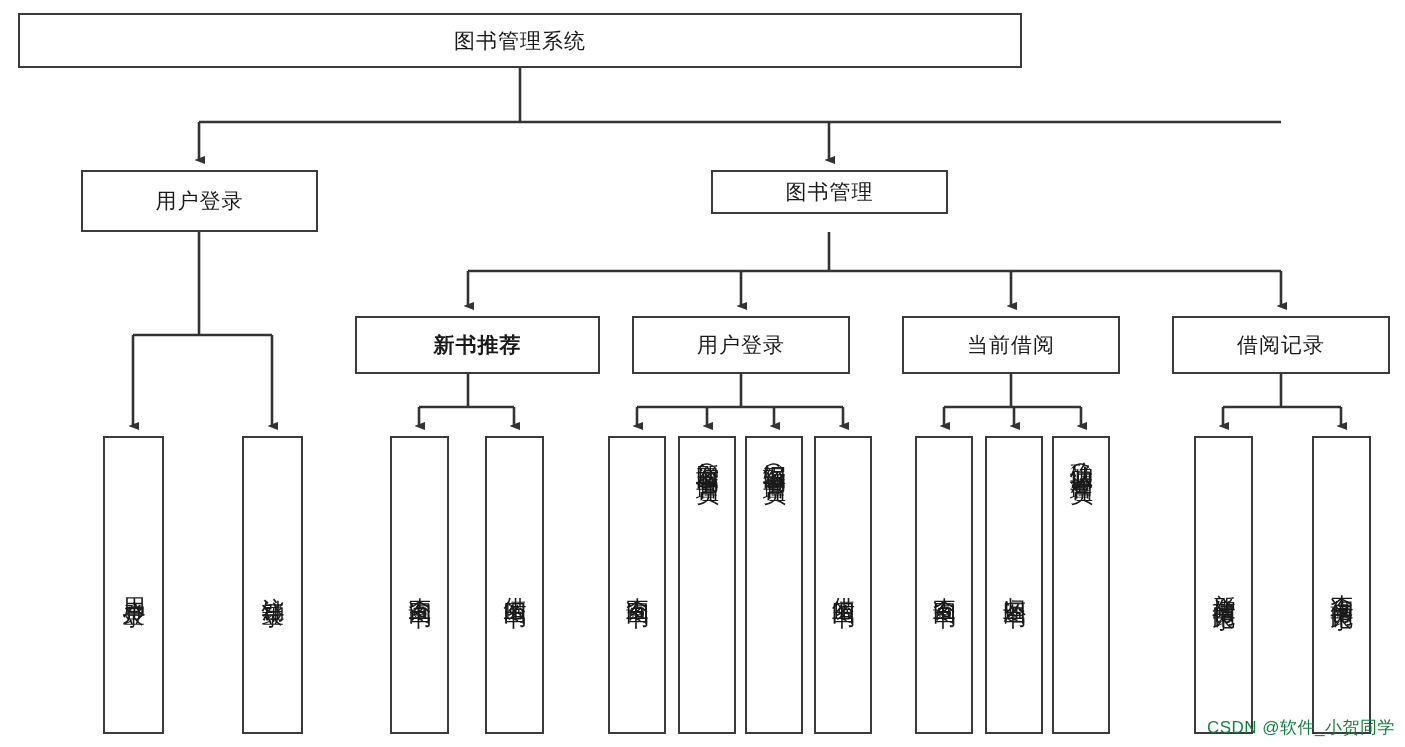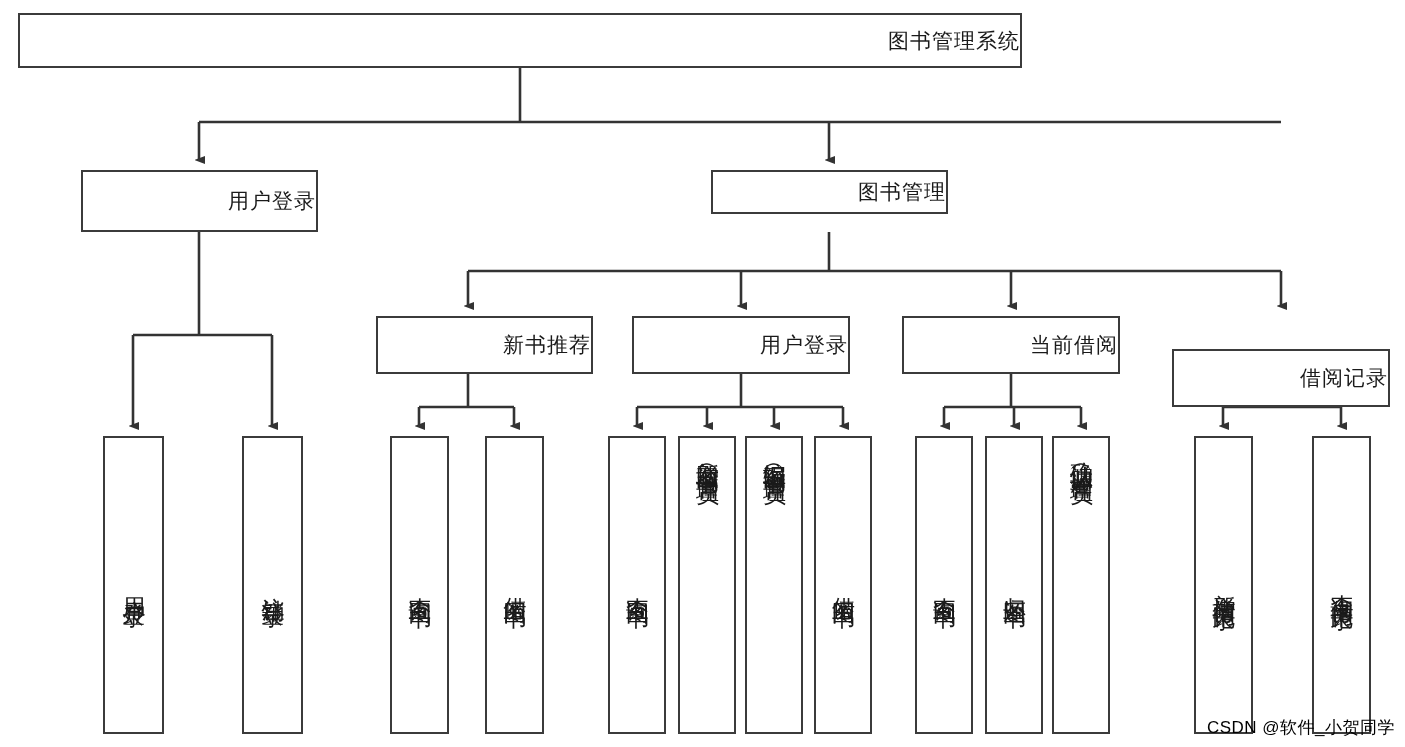--- a/index.html
+++ b/index.html
@@ -27,21 +27,21 @@
     height: 747px;
     pointer-events: none;
   }
   .node {
     position: absolute;
     box-sizing: border-box;
     background: #ffffff;
     border: 2px solid #3b3b3b;
     display: flex;
     align-items: center;
-    justify-content: flex-end;
+    justify-content: center;
     overflow: hidden;
   }
   .node .label {
     color: #1a1a1a;
     letter-spacing: 1px;
     white-space: nowrap;
     text-align: center;
   }
   .node.horizontal .label {
     font-size: 21px;
@@ -65,21 +65,21 @@
   }
   .node.vertical.centered {
     align-items: center;
     padding-top: 0;
   }
   #watermark {
     position: absolute;
     right: 10px;
     bottom: 8px;
     font-size: 17px;
-    color: #000000;
+    color: #15803d;
     letter-spacing: 0.5px;
     white-space: nowrap;
     user-select: none;
   }
 </style>
 </head>
 <body>
 
 <div id="diagram-root">
 
@@ -138,30 +138,30 @@
     <span class="label">图书管理系统</span>
   </div>
 
   <div class="node horizontal" style="left:81px; top:170px; width:237px; height:62px;">
     <span class="label">用户登录</span>
   </div>
   <div class="node horizontal" style="left:711px; top:170px; width:237px; height:44px;">
     <span class="label">图书管理</span>
   </div>
 
-  <div class="node horizontal" style="left:376px; top:316px; width:217px; height:58px;">
+  <div class="node horizontal" style="left:355px; top:316px; width:245px; height:58px;font-weight:bold;">
     <span class="label">新书推荐</span>
   </div>
   <div class="node horizontal" style="left:632px; top:316px; width:218px; height:58px;">
     <span class="label">用户登录</span>
   </div>
   <div class="node horizontal" style="left:902px; top:316px; width:218px; height:58px;">
     <span class="label">当前借阅</span>
   </div>
-  <div class="node horizontal" style="left:1172px; top:316px; width:218px; height:58px;margin-top:33px;">
+  <div class="node horizontal" style="left:1172px; top:316px; width:218px; height:58px;">
     <span class="label">借阅记录</span>
   </div>
 
   <div class="node vertical centered" style="left:103px; top:436px; width:61px; height:298px;">
     <span class="label">用户登录</span>
   </div>
   <div class="node vertical centered" style="left:242px; top:436px; width:61px; height:298px;">
     <span class="label">注销登录</span>
   </div>
 

